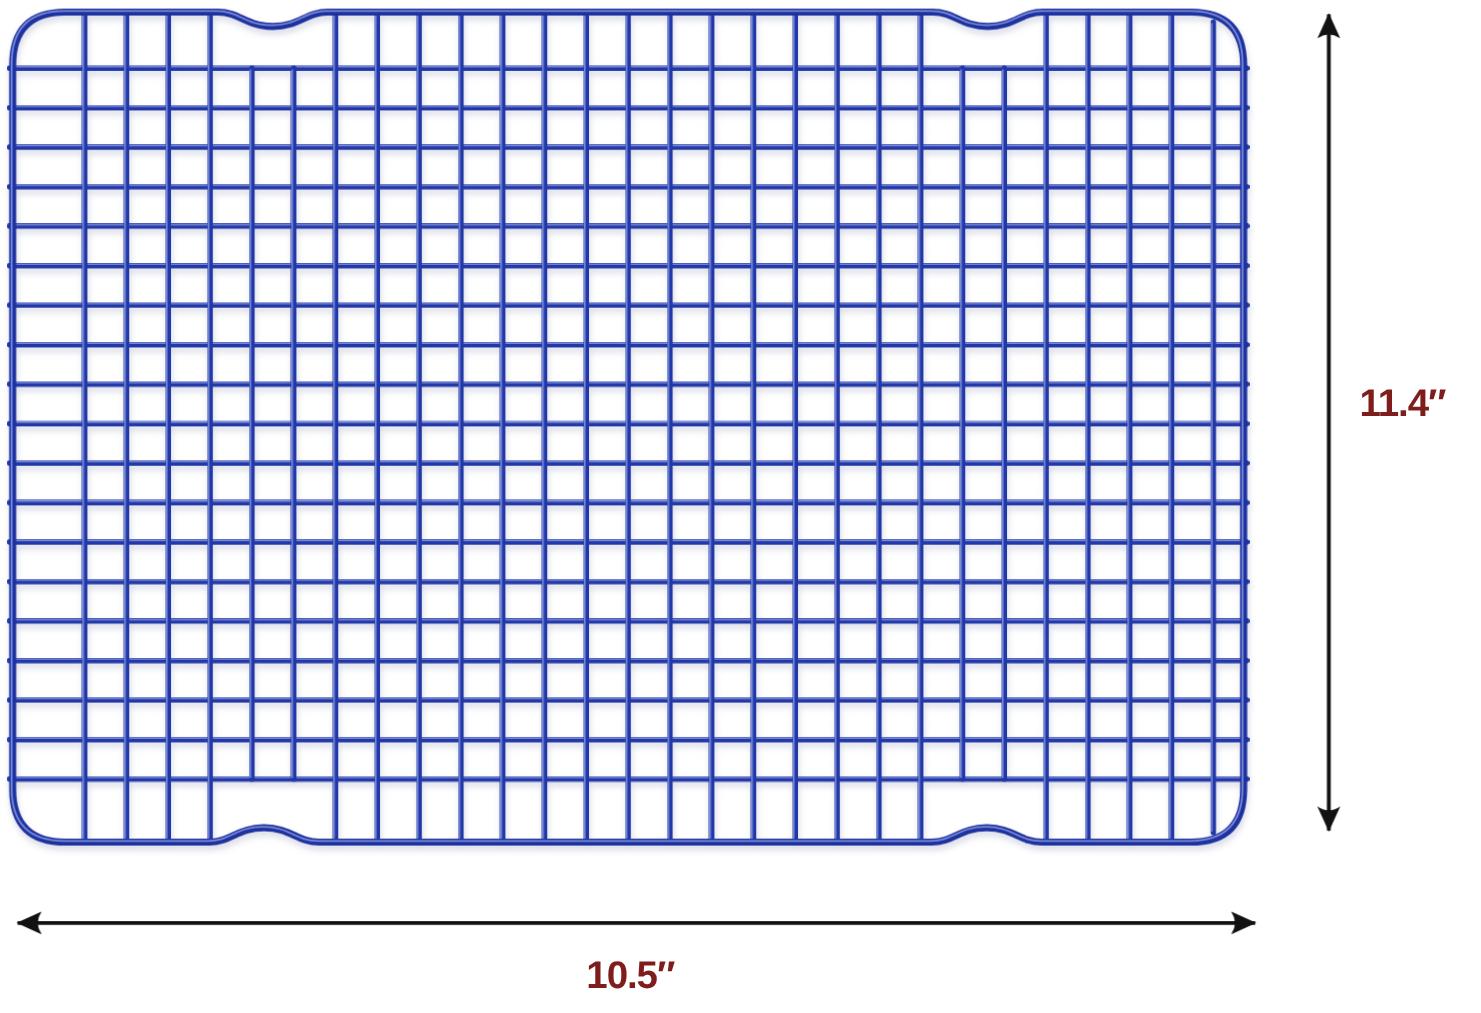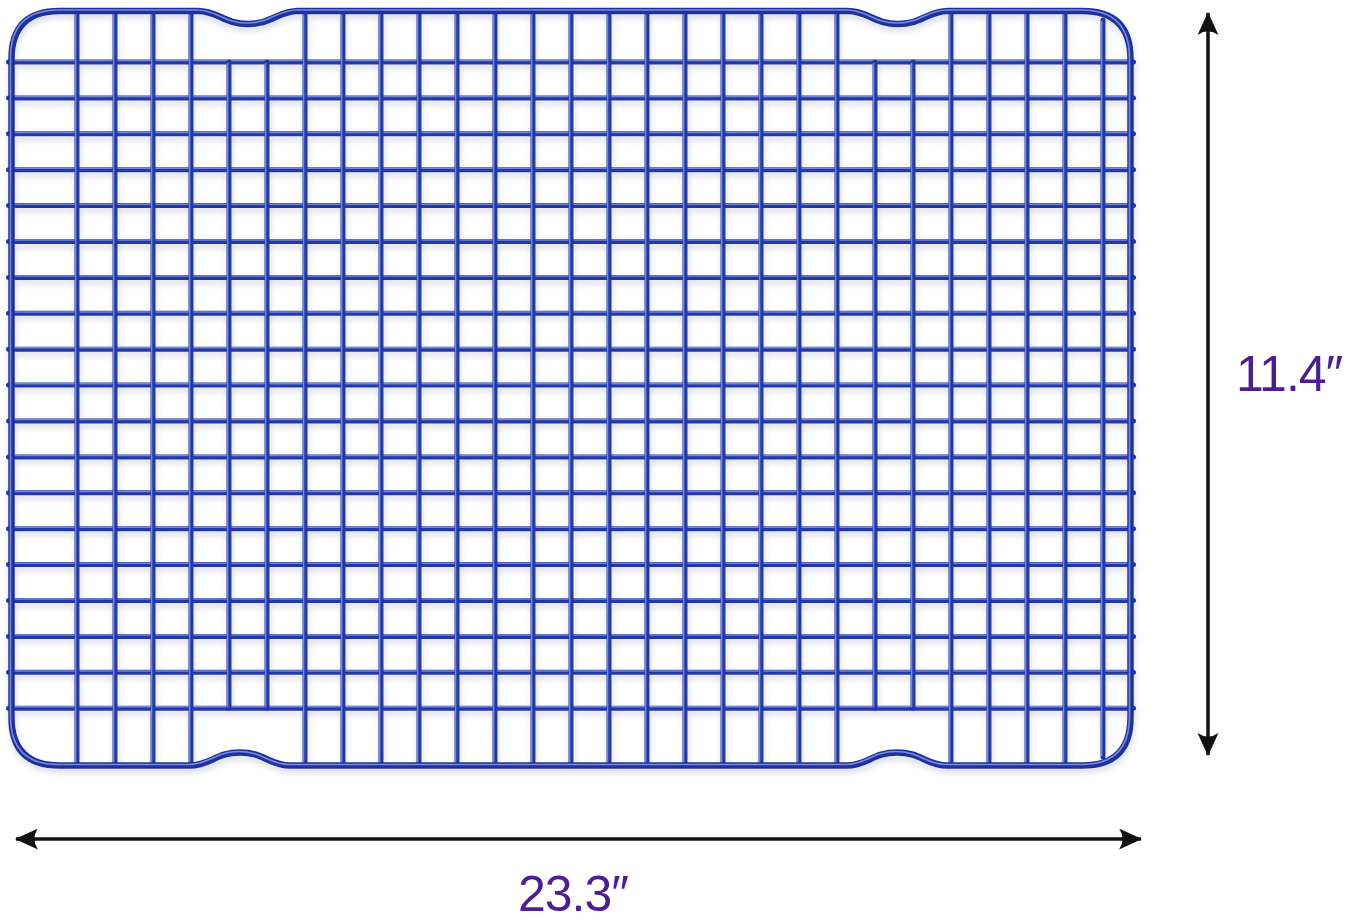--- a/index.html
+++ b/index.html
@@ -15,23 +15,23 @@
     background: #ffffff;
     overflow: hidden;
   }
   .stage svg {
     position: absolute;
     left: 0;
     top: 0;
   }
   .dim-label {
     position: absolute;
-    color: #4c1d95;
-    font-size: 50px;
-    font-weight: normal;
+    color: #7f1d1d;
+    font-size: 35px;
+    font-weight: bold;
     letter-spacing: -1px;
     white-space: nowrap;
     line-height: 1;
   }
   .dim-label.height {
     left: 1236px;
     top: 349px;
   }
   .dim-label.width {
     left: 0;
@@ -153,14 +153,14 @@
         <path d="M 11.5 59 Q 11.5 11 59.5 11 L 198 11 C 218 11 224 24 248 24 C 272 24 278 11 298 11 L 848 11 C 868 11 874 24 898 24 C 922 24 928 11 948 11 L 1082.5 11 Q 1130.5 11 1130.5 59 L 1130.5 717.5 Q 1130.5 765.5 1082.5 765.5 L 947 765.5 C 927 765.5 921 752.5 897 752.5 C 873 752.5 867 765.5 847 765.5 L 290 765.5 C 270 765.5 264 752.5 240 752.5 C 216 752.5 210 765.5 190 765.5 L 59.5 765.5 Q 11.5 765.5 11.5 717.5 Z" fill="none" stroke="#8494de" stroke-width="1.6" opacity="0.9" transform="translate(-1,-1)"></path>
       </g>
       <g stroke="#121212" stroke-width="3.5">
         <line x1="1208" y1="755" x2="1208" y2="13" marker-start="url(#ah)" marker-end="url(#ah)"></line>
         <line x1="16" y1="839" x2="1141" y2="839" marker-start="url(#ah)" marker-end="url(#ah)"></line>
       </g>
     </svg>
 
   <div class="dim-label height">11.4″</div>
 
-  <div class="dim-label width">23.3″</div>
+  <div class="dim-label width">10.5″</div>
 </div>
 
 </body></html>

